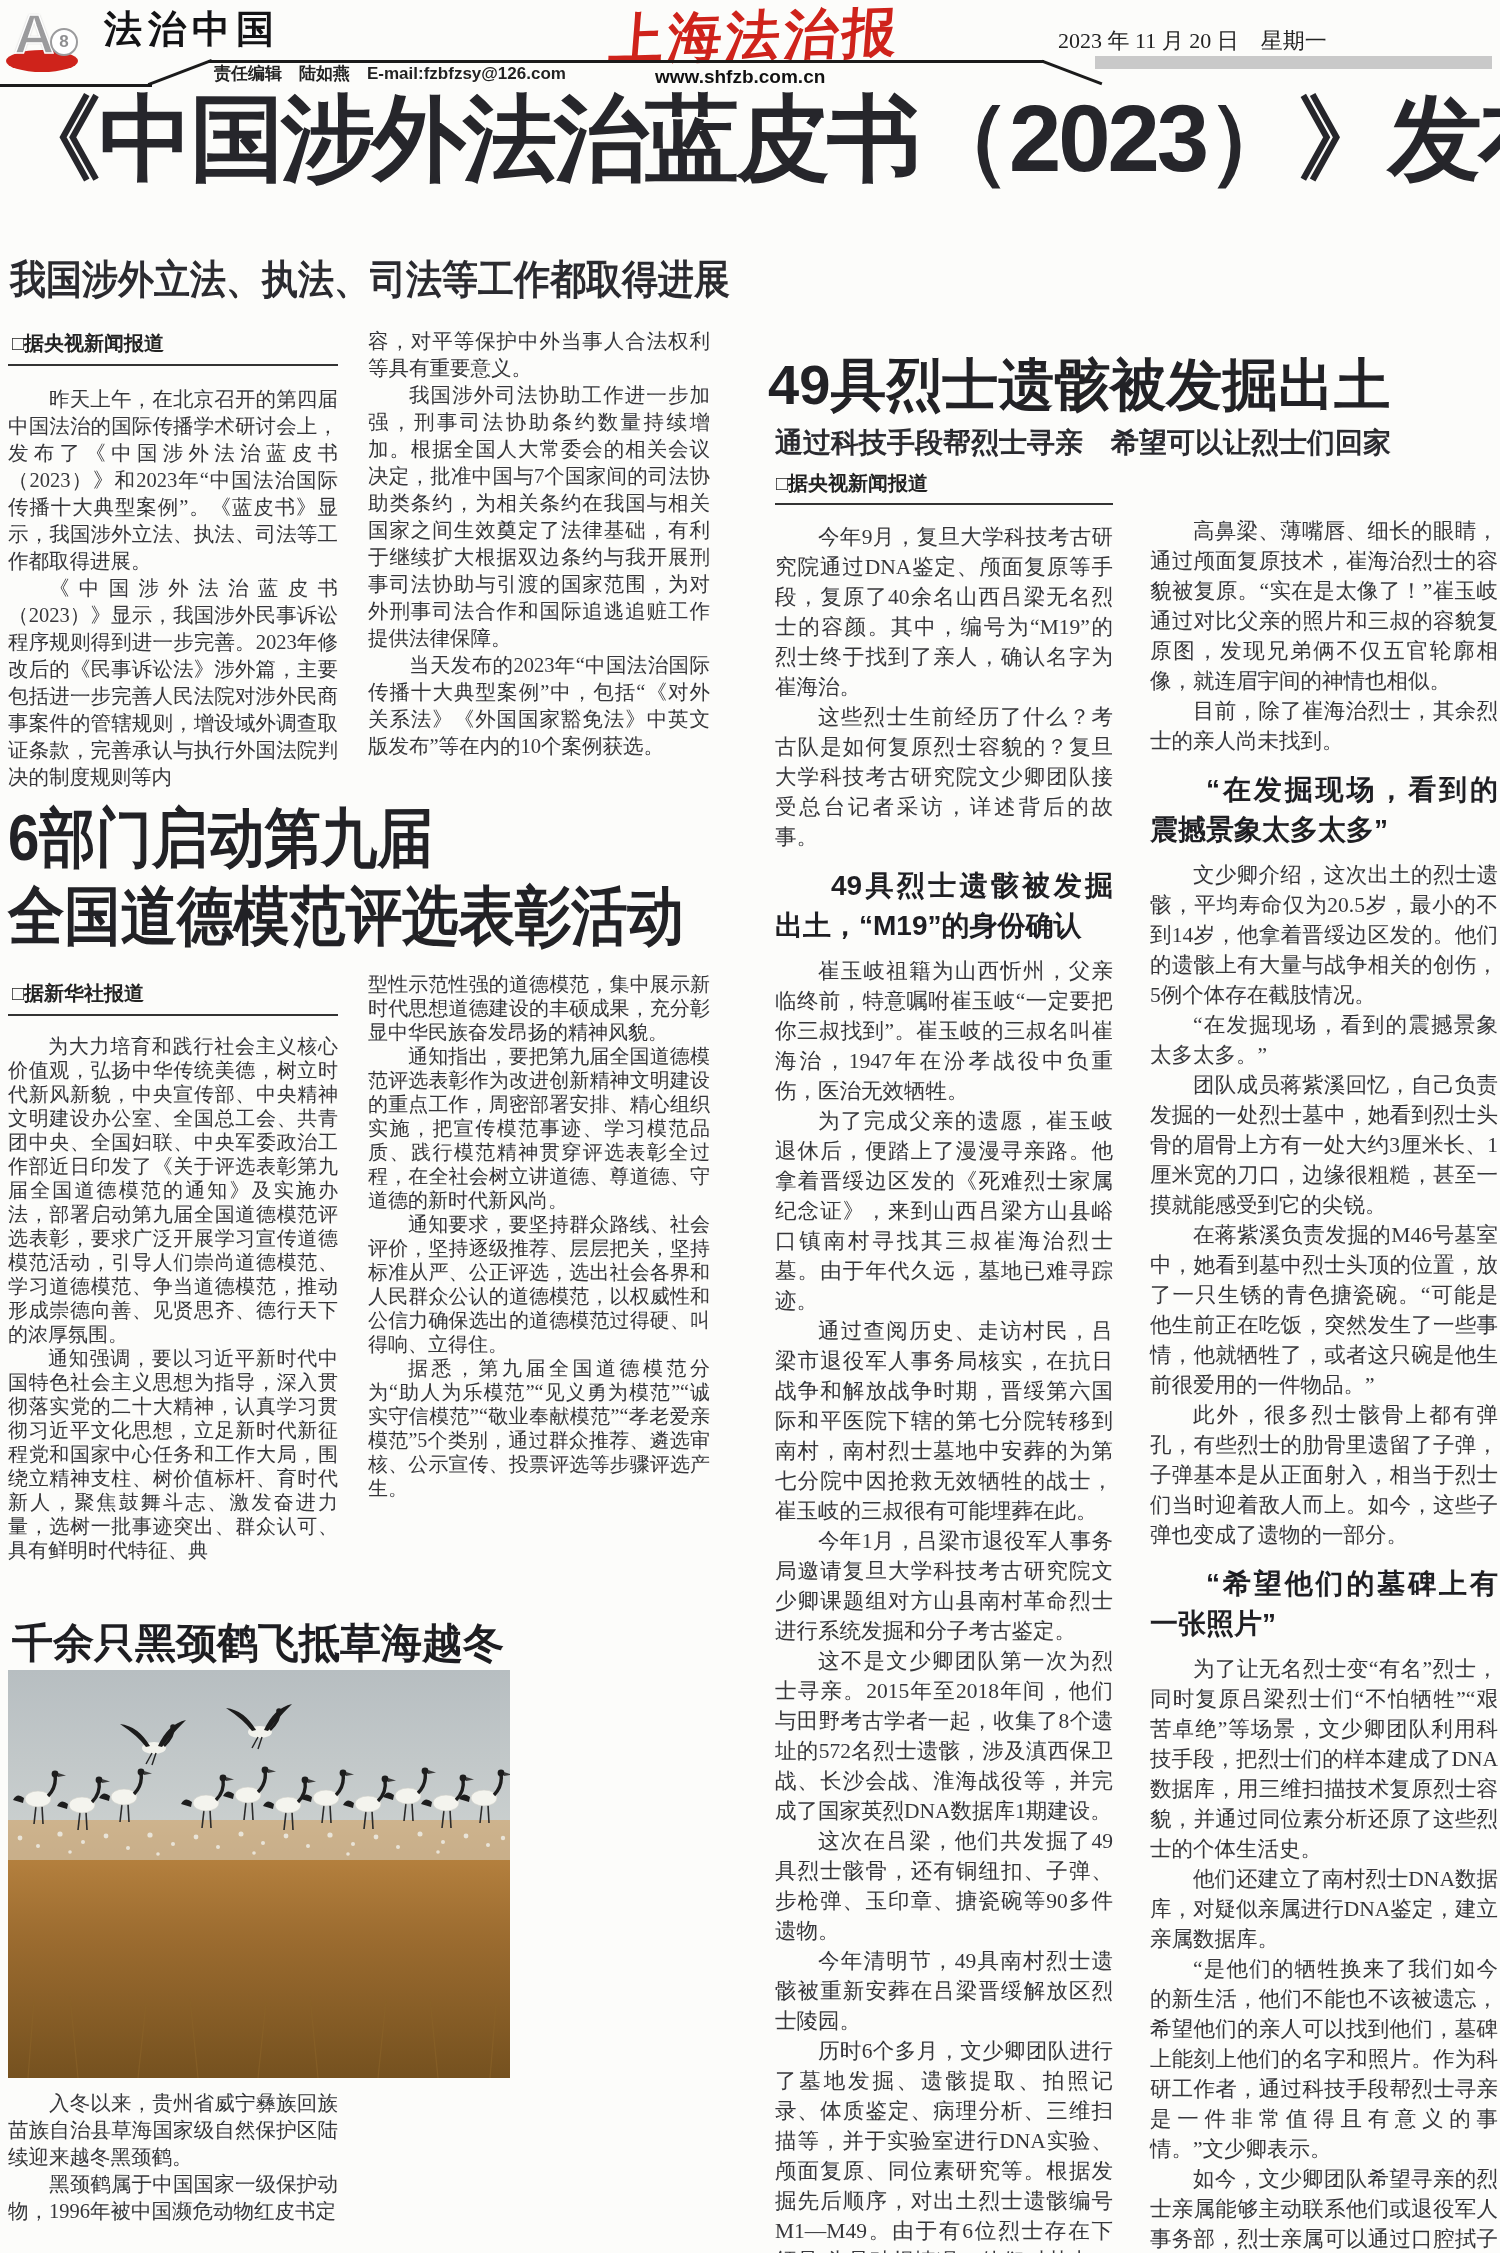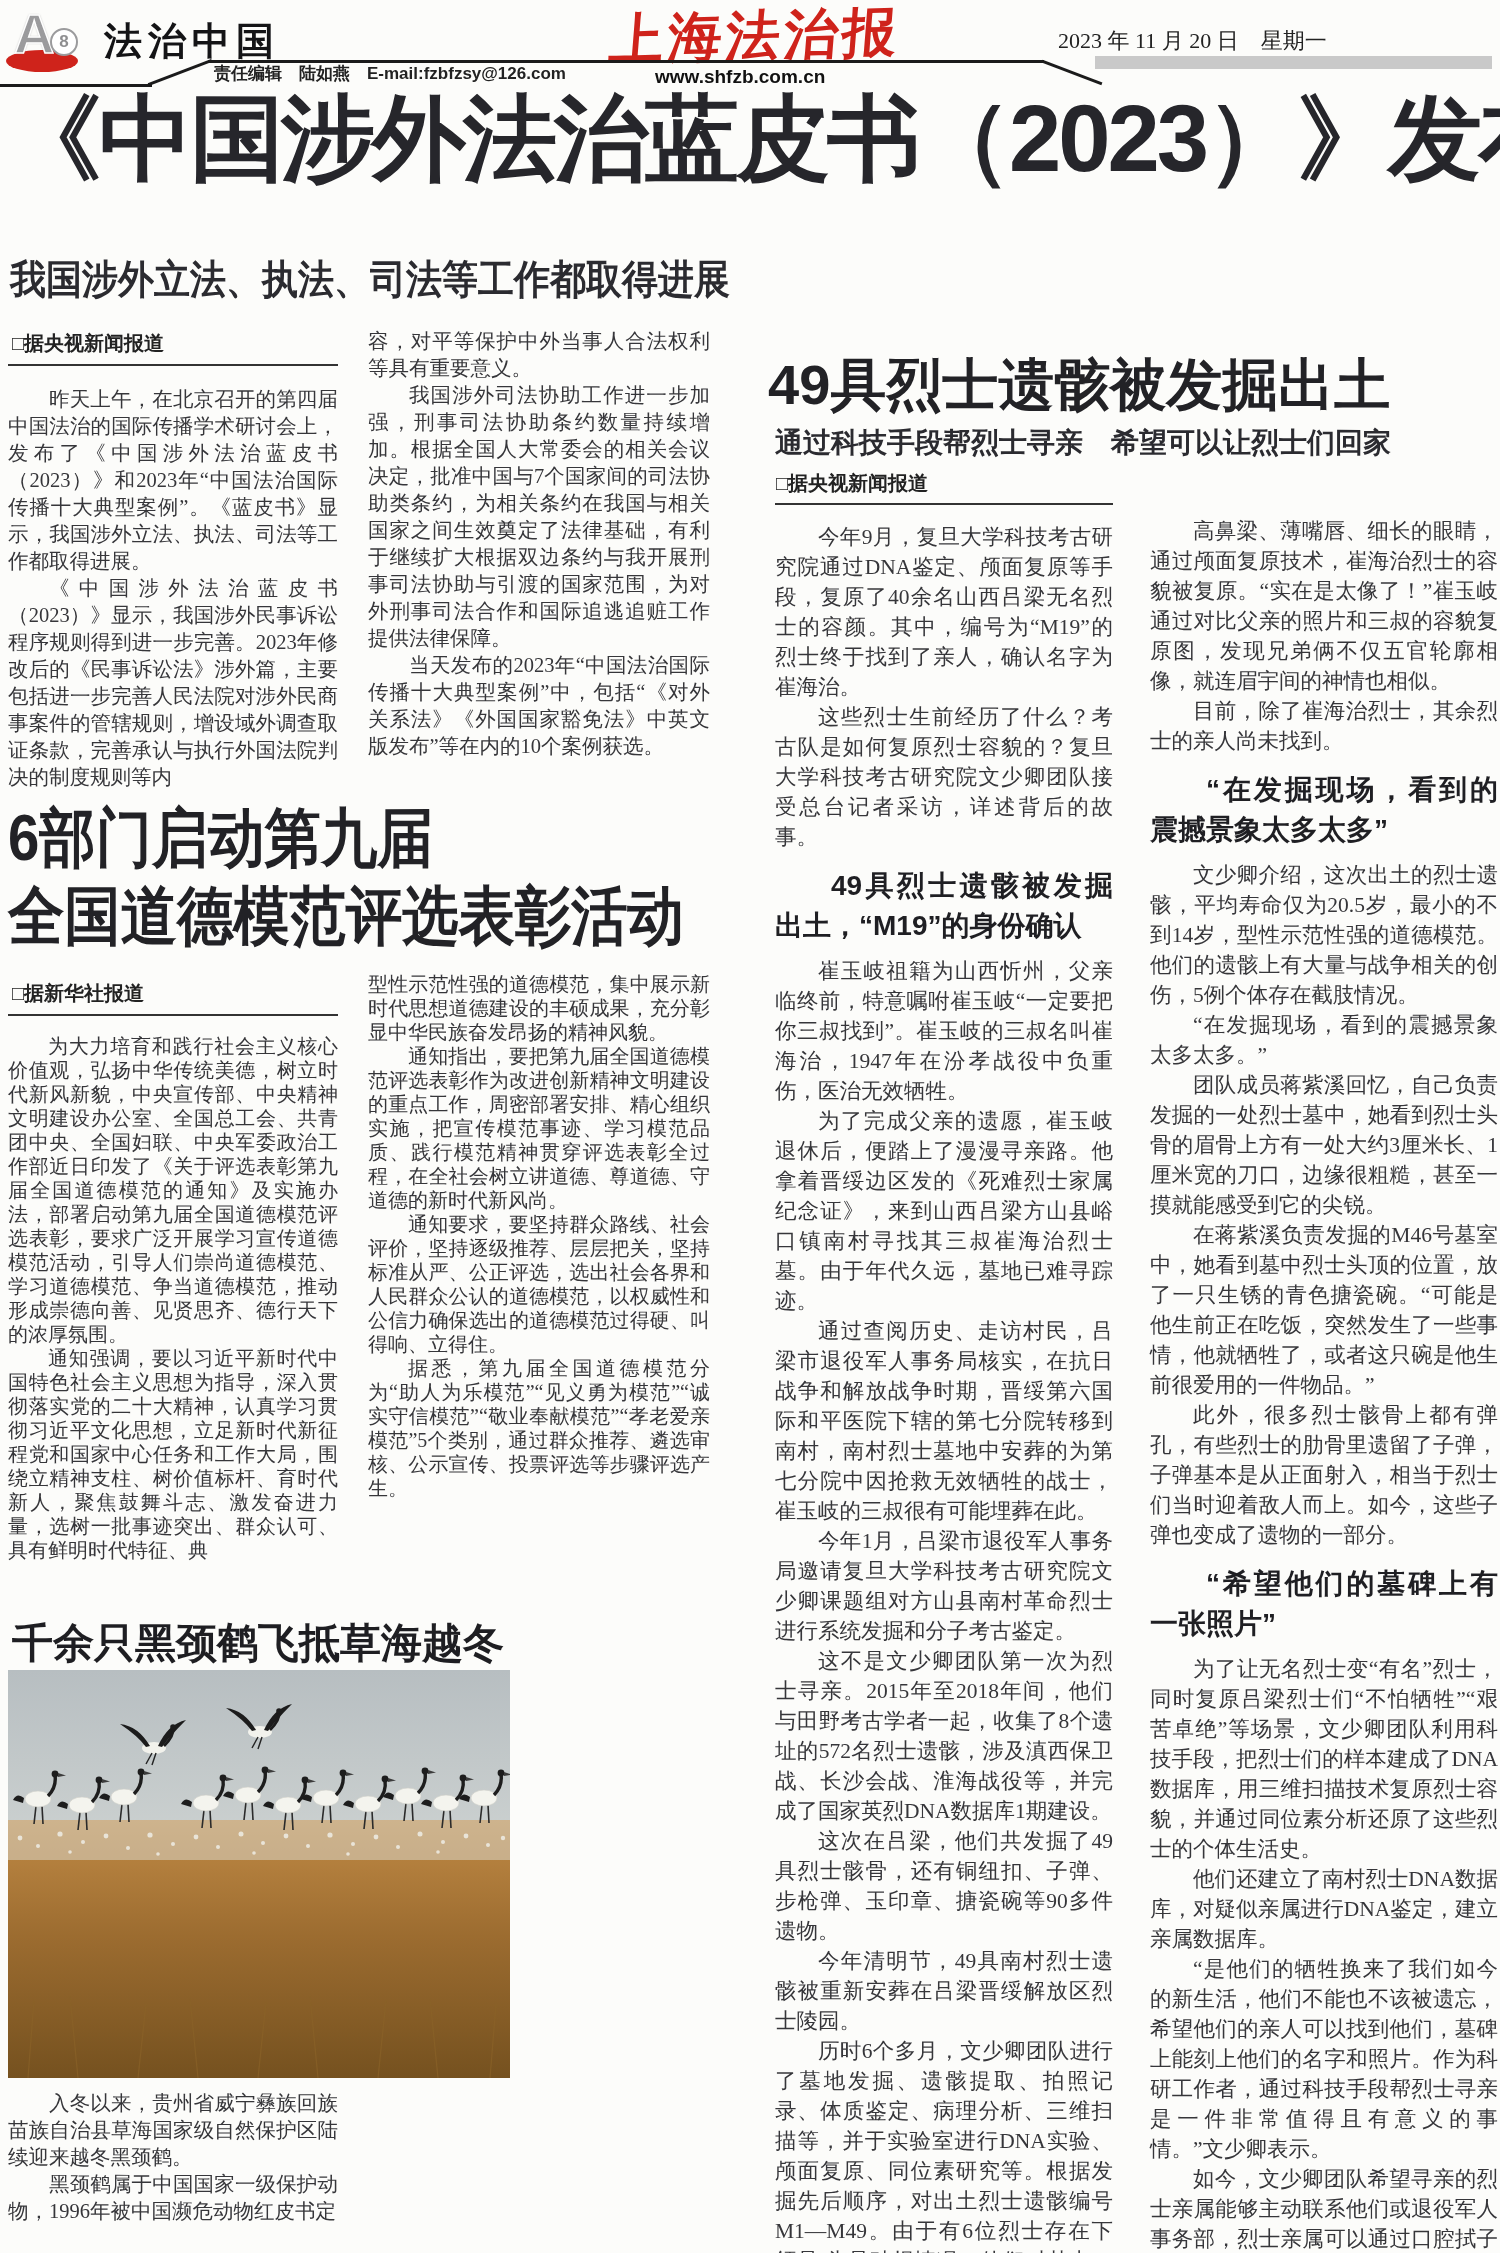--- a/index.html
+++ b/index.html
@@ -46,21 +46,21 @@
 </head>
 <body>
 
 <div id="page">
 
   <div class="abs" style="left:6px;top:4px;width:92px;height:78px;">
     <div class="abs badge-ellipse" style="left:0;top:46px;background:#cf231b;"></div>
     <div class="abs badge-a" style="left:8px;top:2px;">A</div>
     <div class="abs badge-8" style="left:44px;top:24px;">8</div>
   </div>
-  <div class="abs section-title" style="left:104px;top:16px;">法治中国</div>
+  <div class="abs section-title" style="left:104px;top:4px;">法治中国</div>
   <div class="abs masthead" style="left:600px;top:0px;width:310px;text-align:center;color:#cf231b;">上海法治报</div>
   <div class="abs website" style="left:655px;top:66px;width:200px;text-align:left;">www.shfzb.com.cn</div>
   <div class="abs editor-line" style="left:214px;top:62px;">责任编辑　陆如燕　E-mail:fzbfzsy@126.com</div>
   <div class="abs dateline" style="left:1058px;top:26px;">2023 年 11 月 20 日　星期一</div>
   <div class="abs" style="left:1095px;top:56px;width:397px;height:13px;background:#c9c9c9;"></div>
 
   <div class="abs rule" style="left:0;top:84px;width:152px;"></div>
   <div class="abs diag" style="left:146px;top:71px;width:68px;transform:rotate(-21deg);"></div>
   <div class="abs rule" style="left:208px;top:60px;width:836px;"></div>
   <div class="abs diag" style="left:1040px;top:71px;width:64px;transform:rotate(21deg);"></div>
@@ -93,21 +93,21 @@
       <p>今年1月，吕梁市退役军人事务局邀请复旦大学科技考古研究院文少卿课题组对方山县南村革命烈士进行系统发掘和分子考古鉴定。</p>
       <p>这不是文少卿团队第一次为烈士寻亲。2015年至2018年间，他们与田野考古学者一起，收集了8个遗址的572名烈士遗骸，涉及滇西保卫战、长沙会战、淮海战役等，并完成了国家英烈DNA数据库1期建设。</p>
       <p>这次在吕梁，他们共发掘了49具烈士骸骨，还有铜纽扣、子弹、步枪弹、玉印章、搪瓷碗等90多件遗物。</p>
       <p>今年清明节，49具南村烈士遗骸被重新安葬在吕梁晋绥解放区烈士陵园。</p>
       <p>历时6个多月，文少卿团队进行了墓地发掘、遗骸提取、拍照记录、体质鉴定、病理分析、三维扫描等，并于实验室进行DNA实验、颅面复原、同位素研究等。根据发掘先后顺序，对出土烈士遗骸编号M1—M49。由于有6位烈士存在下颌骨/头骨破损情况，他们对其中43名烈士的容貌进行了复原。</p>
     </div>
   <div class="abs col c-art2" style="left:1150px;top:516px;width:348px;">
       <p>高鼻梁、薄嘴唇、细长的眼睛，通过颅面复原技术，崔海治烈士的容貌被复原。“实在是太像了！”崔玉岐通过对比父亲的照片和三叔的容貌复原图，发现兄弟俩不仅五官轮廓相像，就连眉宇间的神情也相似。</p>
       <p>目前，除了崔海治烈士，其余烈士的亲人尚未找到。</p>
       <p class="sub">“在发掘现场，看到的震撼景象太多太多”</p>
-      <p>文少卿介绍，这次出土的烈士遗骸，平均寿命仅为20.5岁，最小的不到14岁，型性示范性强的道德模范。他们的遗骸上有大量与战争相关的创伤，5例个体存在截肢情况。</p>
+      <p>文少卿介绍，这次出土的烈士遗骸，平均寿命仅为20.5岁，最小的不到14岁，他拿着晋绥边区发的。他们的遗骸上有大量与战争相关的创伤，5例个体存在截肢情况。</p>
       <p>“在发掘现场，看到的震撼景象太多太多。”</p>
       <p>团队成员蒋紫溪回忆，自己负责发掘的一处烈士墓中，她看到烈士头骨的眉骨上方有一处大约3厘米长、1厘米宽的刀口，边缘很粗糙，甚至一摸就能感受到它的尖锐。</p>
       <p>在蒋紫溪负责发掘的M46号墓室中，她看到墓中烈士头顶的位置，放了一只生锈的青色搪瓷碗。“可能是他生前正在吃饭，突然发生了一些事情，他就牺牲了，或者这只碗是他生前很爱用的一件物品。”</p>
       <p>此外，很多烈士骸骨上都有弹孔，有些烈士的肋骨里遗留了子弹，子弹基本是从正面射入，相当于烈士们当时迎着敌人而上。如今，这些子弹也变成了遗物的一部分。</p>
       <p class="sub">“希望他们的墓碑上有一张照片”</p>
       <p>为了让无名烈士变“有名”烈士，同时复原吕梁烈士们“不怕牺牲”“艰苦卓绝”等场景，文少卿团队利用科技手段，把烈士们的样本建成了DNA数据库，用三维扫描技术复原烈士容貌，并通过同位素分析还原了这些烈士的个体生活史。</p>
       <p>他们还建立了南村烈士DNA数据库，对疑似亲属进行DNA鉴定，建立亲属数据库。</p>
       <p>“是他们的牺牲换来了我们如今的新生活，他们不能也不该被遗忘，希望他们的亲人可以找到他们，墓碑上能刻上他们的名字和照片。作为科研工作者，通过科技手段帮烈士寻亲是一件非常值得且有意义的事情。”文少卿表示。</p>
       <p>如今，文少卿团队希望寻亲的烈士亲属能够主动联系他们或退役军人事务部，烈士亲属可以通过口腔拭子采集DNA与国家英烈DNA数据库中的信息进行动态对比，一旦对比成功，团队将会第一时间联系家属，帮助更多烈士“回家”。</p>
     </div>

